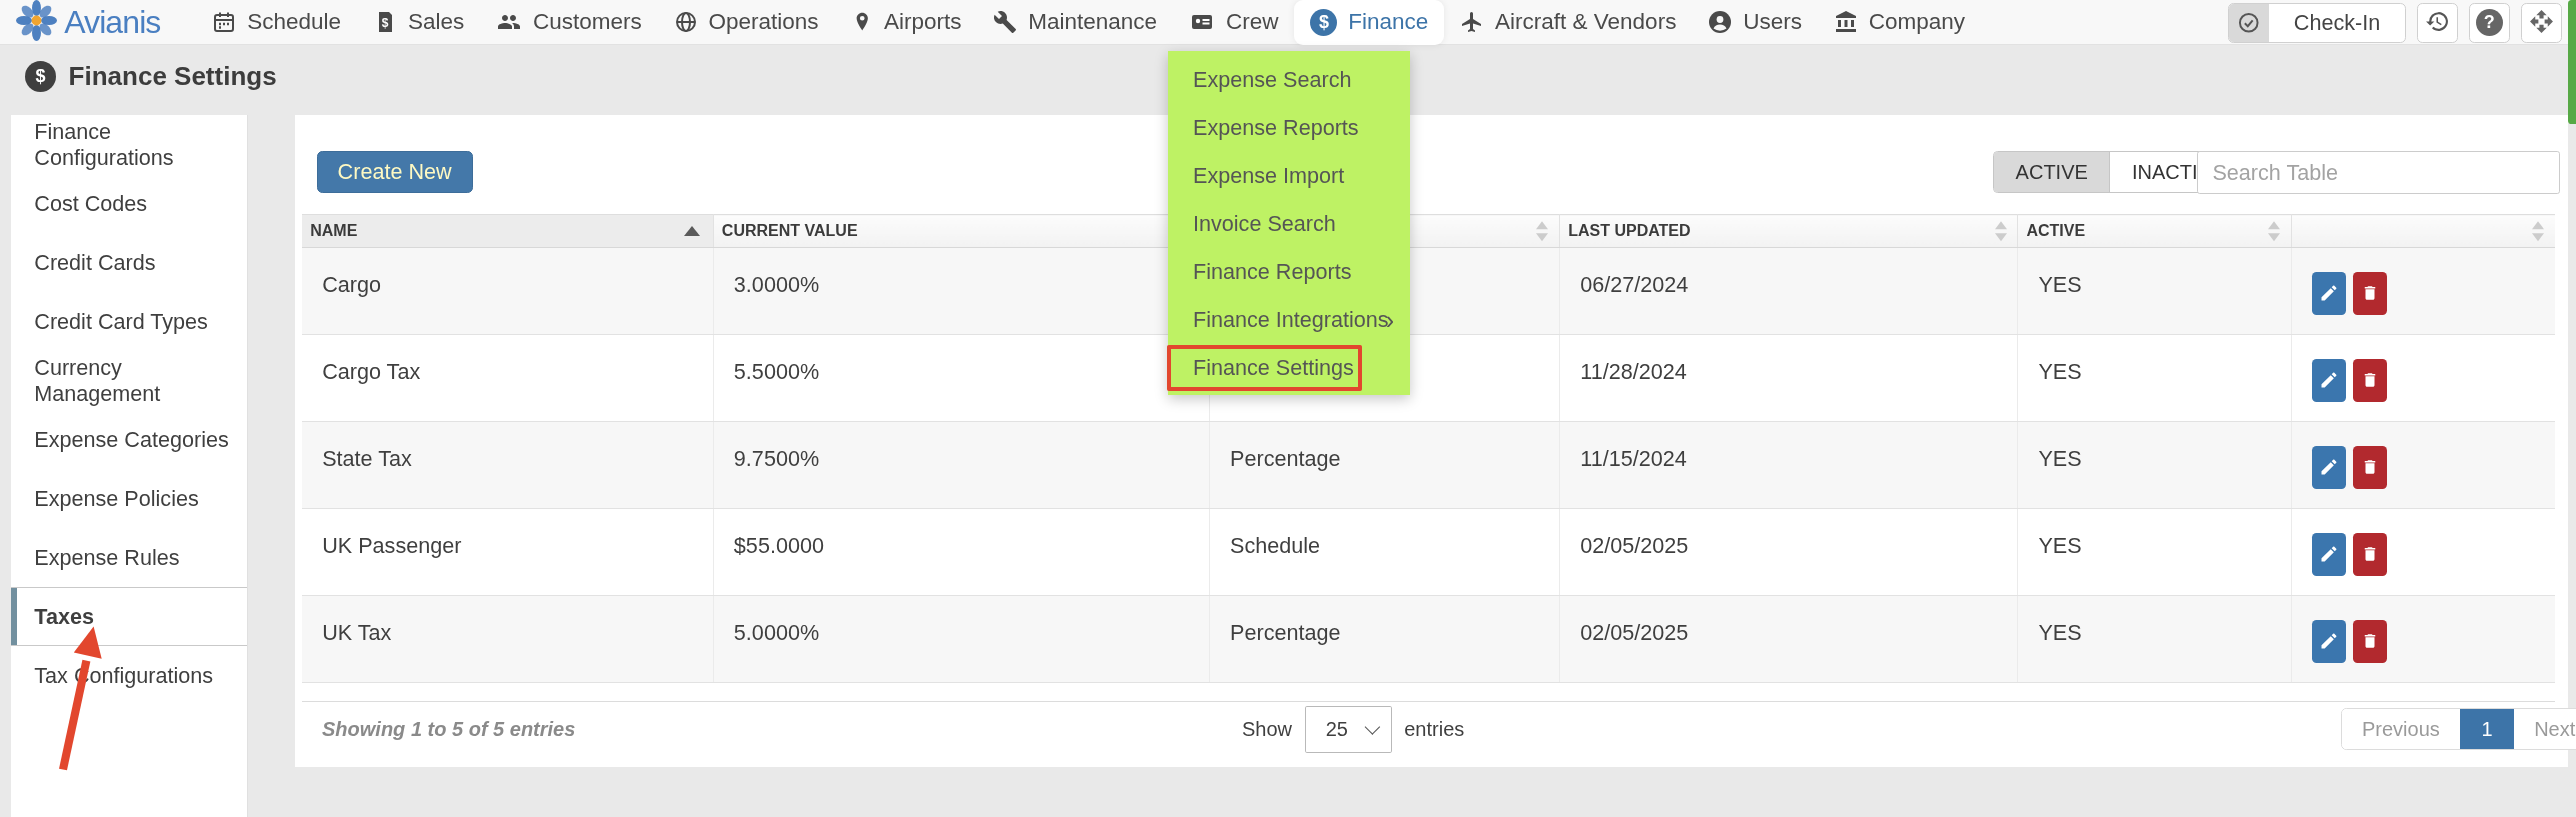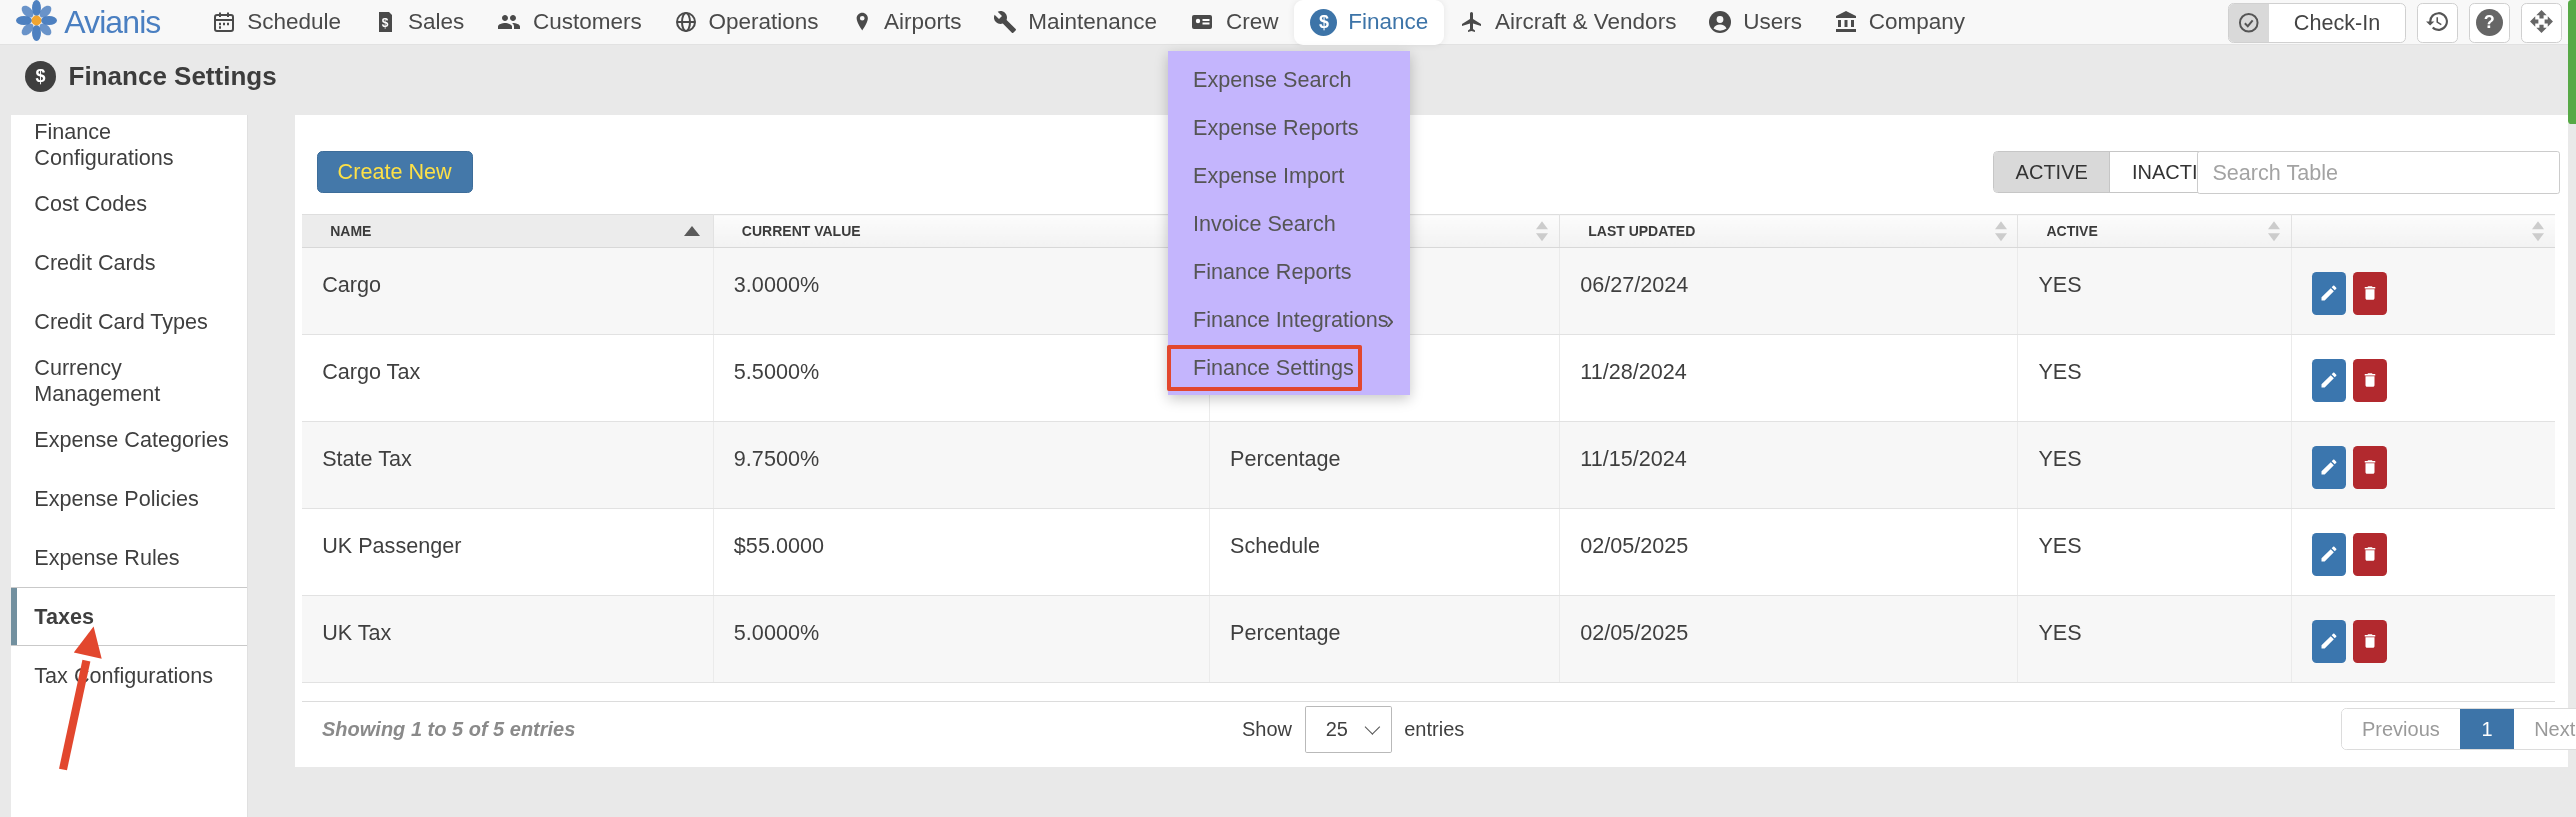--- a/index.html
+++ b/index.html
@@ -34,34 +34,34 @@
   .page-title { font-size:26px; color:#3c3c3c; }
 
   
   .sidebar { position:absolute; left:10.8px; top:115px; width:237px; height:748px; background:#fff; border-right:0.9px solid #e0e0e0; }
   .side-item { height:59px; display:flex; align-items:center; padding-left:23.5px; font-size:21.6px; color:#3f3f3f; cursor:pointer; position:relative; }
   .side-item.active { font-weight:bold; border-top:0.9px solid #c9c9c9; border-bottom:0.9px solid #c9c9c9; }
   .side-item.active::before { content:""; position:absolute; left:0; top:0; bottom:0; width:6.3px; background:#72909f; }
 
   
   .main-panel { position:absolute; left:295px; top:115px; width:2273px; height:652px; background:#fff; }
-  .btn-create { position:absolute; left:21.6px; top:36px; height:42px; padding:0 20px; background:#4478a9; color:#fde047;
+  .btn-create { position:absolute; left:21.6px; top:36px; height:42px; padding:0 20px; background:#4478a9; color:#fef9c3;
                 font-size:21.6px; border:0.9px solid #3d6d9a; border-radius:5.4px; cursor:pointer; }
   .filter-group { position:absolute; left:1698px; top:36px; height:42px; display:flex; border:0.9px solid #c6c6c6;
                   border-radius:4.5px; overflow:hidden; font-size:20px; color:#333; }
   .filter-seg { display:flex; align-items:center; padding:0 21.6px; cursor:pointer; }
   .filter-seg.sel { background:#d9d9d9; }
   .filter-seg.unsel { background:#fff; border-left:0.9px solid #c6c6c6; }
   .search-input { position:absolute; left:1902px; top:36px; width:363px; height:43px; border:0.9px solid #ccc; border-radius:2.7px;
                   padding-left:14.4px; font-size:21.6px; color:#3f3f3f; font-family:inherit; background:#fff; }
   .search-input::placeholder { color:#a3a3a3; }
 
   
   table.data { position:absolute; left:7.2px; top:99px; width:2253px; border-collapse:collapse; table-layout:fixed; }
-  table.data th { height:33px; font-size:14px; font-weight:bold; color:#3b3b3b; text-align:left; padding-left:28px;
+  table.data th { height:33px; font-size:16px; font-weight:bold; color:#3b3b3b; text-align:left; padding-left:8px;
                   border-top:0.9px solid #dedede; border-bottom:0.9px solid #d8d8d8; border-right:0.9px solid #e2e2e2;
                   background:linear-gradient(#fcfcfc,#f2f2f2); position:relative; cursor:pointer; }
   table.data th.sorted { background:#ececec; }
   table.data th:last-child { border-right:none; }
   table.data td { height:87px; vertical-align:top; padding:23.5px 0 0 20px; font-size:21.6px; color:#3f3f3f;
                   border-bottom:0.9px solid #e2e2e2; border-right:0.9px solid #ebebeb; }
   table.data td:last-child { border-right:none; }
   table.data tr.odd td { background:#f7f7f7; }
   table.data tr.even td { background:#ffffff; }
   .sort-asc { position:absolute; right:12.6px; top:50%; transform:translateY(-50%); width:0; height:0;
@@ -80,21 +80,21 @@
   .show-entries { position:absolute; left:947px; top:591px; display:flex; align-items:center; gap:12.6px; font-size:20px; color:#3f3f3f; }
   .page-size { width:87px; height:47px; border:0.9px solid #b9b9b9; border-radius:1.8px; background:#fff; display:flex;
                align-items:center; justify-content:space-between; padding:0 12.6px 0 20px; cursor:pointer; font-size:20px; }
   .sel-chev { width:10.8px; height:10.8px; border-right:1.8px solid #555; border-bottom:1.8px solid #555; transform:rotate(45deg) translate(-1.8px,-1.8px); }
   .pagination { position:absolute; left:2046px; top:593px; height:42px; display:flex; border:0.9px solid #dcdcdc;
                 border-radius:5.4px; overflow:hidden; font-size:20px; }
   .page-seg { display:flex; align-items:center; padding:0 20px; color:#9a9a9a; background:#fff; cursor:pointer; }
   .page-seg.current { background:#3d74a8; color:#fff; padding:0 21.6px; }
 
   
-  .dropdown { position:absolute; left:1168px; top:51px; width:242px; height:344px; background:#c4b5fd;
+  .dropdown { position:absolute; left:1168px; top:51px; width:242px; height:344px; background:#bef264;
               box-shadow:0 3.6px 12.6px rgba(0,0,0,0.22); z-index:30; padding-top:5.4px; }
   .menu-item { height:48px; display:flex; align-items:center; padding-left:25px; font-size:21.6px; color:#555; cursor:pointer; position:relative; }
   .menu-chevron { position:absolute; right:16px; font-size:25px; color:#555; }
 
   
   .anno-box { position:absolute; left:1167px; top:345px; width:195px; height:46px; border:4.5px solid #e2472e; border-radius:1.8px;
               z-index:45; pointer-events:none; }
   .anno-arrow { position:absolute; left:36px; top:603px; z-index:35; pointer-events:none; }
 </style>
 </head>

